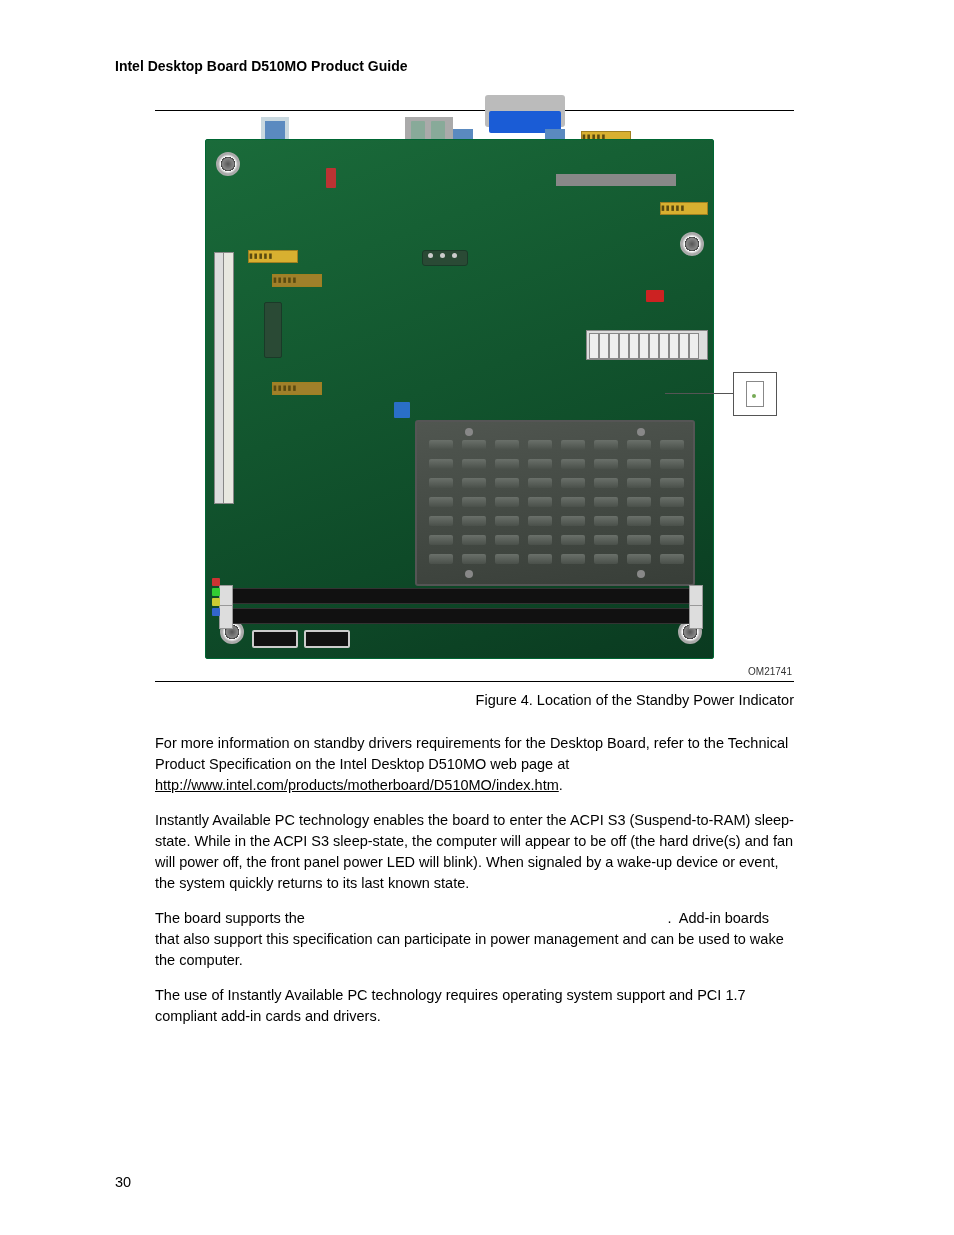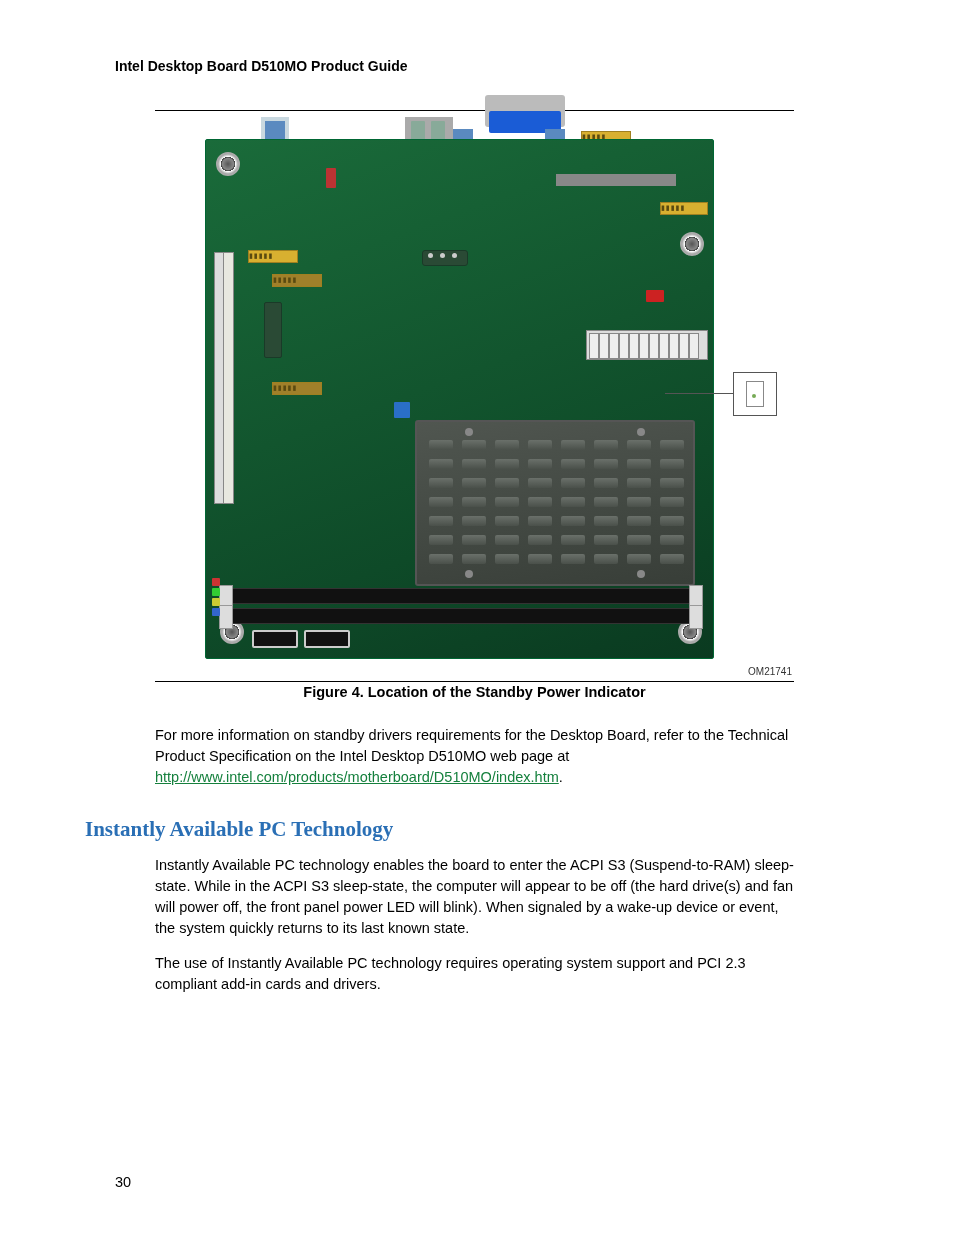--- a/index.html
+++ b/index.html
@@ -25,23 +25,23 @@
 .dimm::before{left:-8px}.dimm::after{right:-8px}
 .sata{position:absolute;width:42px;height:14px;background:#111;border:2px solid #ccc;border-radius:2px}
 .atx{position:absolute;left:380px;top:190px;width:120px;height:28px;background:#ddd;border:1px solid #888}
 .atx div{position:absolute;top:2px;width:8px;height:24px;border:1px solid #888;background:#eee}
 .tinyblk{position:absolute;background:#222;border-radius:1px}
 .call{position:absolute;left:578px;top:255px;width:42px;height:42px;border:1px solid #555;background:#fff}
 .call div{position:absolute;left:12px;top:8px;width:16px;height:24px;border:1px solid #888}
 .call div span{position:absolute;left:5px;top:12px;width:4px;height:4px;border-radius:50%;background:#7a5}
 .lead{position:absolute;left:510px;top:276px;width:68px;height:1px;background:#555}
 .om{position:absolute;right:2px;bottom:-2px;font-size:10px;font-family:Arial;color:#333}
-.caption{text-align:center;font-weight:bold;margin:0 0 22px 40px;font-size:14.5px}
+.caption{text-align:right;font-weight:normal;margin:8px 0 22px 40px;font-size:14.5px}
 .para{margin:0 0 14px 40px}
-a.lnk{color:#15803d;}
+a.lnk{color:#000000;}
 h2.sec{color:#2a6fb5;font-weight:bold;font-size:21px;margin:26px 0 10px -30px;font-family:Verdana}
 .pnum{position:absolute;left:115px;bottom:42px;font-size:14.5px}
 </style>
 </head>
 <body>
 
 <div class="page">
 <div class="rh">Intel Desktop Board D510MO Product Guide</div>
 
 <div class="figwrap">
@@ -192,19 +192,19 @@
 <div class="om">OM21741</div>
 </div>
 </div>
 
 <div class="caption">Figure 4.  Location of the Standby Power Indicator</div>
 
 <p class="para">
 <span>For more information on standby drivers requirements for the Desktop Board, refer to the Technical Product Specification on the Intel Desktop D510MO web page at </span><a class="lnk" href="#">http://www.intel.com/products/motherboard/D510MO/index.htm</a><span>.</span>
 </p>
 
-<h2 class="sec">Instantly Available PC Technology</h2>
 
 <p class="para">Instantly Available PC technology enables the board to enter the ACPI S3 (Suspend-to-RAM) sleep-state.  While in the ACPI S3 sleep-state, the computer will appear to be off (the hard drive(s) and fan will power off, the front panel power LED will blink).  When signaled by a wake-up device or event, the system quickly returns to its last known state.</p>
-<p class="para">The use of Instantly Available PC technology requires operating system support and PCI 2.3 compliant add-in cards and drivers.</p>
+<p class="para" style="white-space:pre-wrap">The board supports the                                                                                          .  Add-in boards that also support this specification can participate in power management and can be used to wake the computer.</p>
+<p class="para">The use of Instantly Available PC technology requires operating system support and PCI 1.7 compliant add-in cards and drivers.</p>
 
 <div class="pnum">30</div>
 </div>
 
 </body></html>

